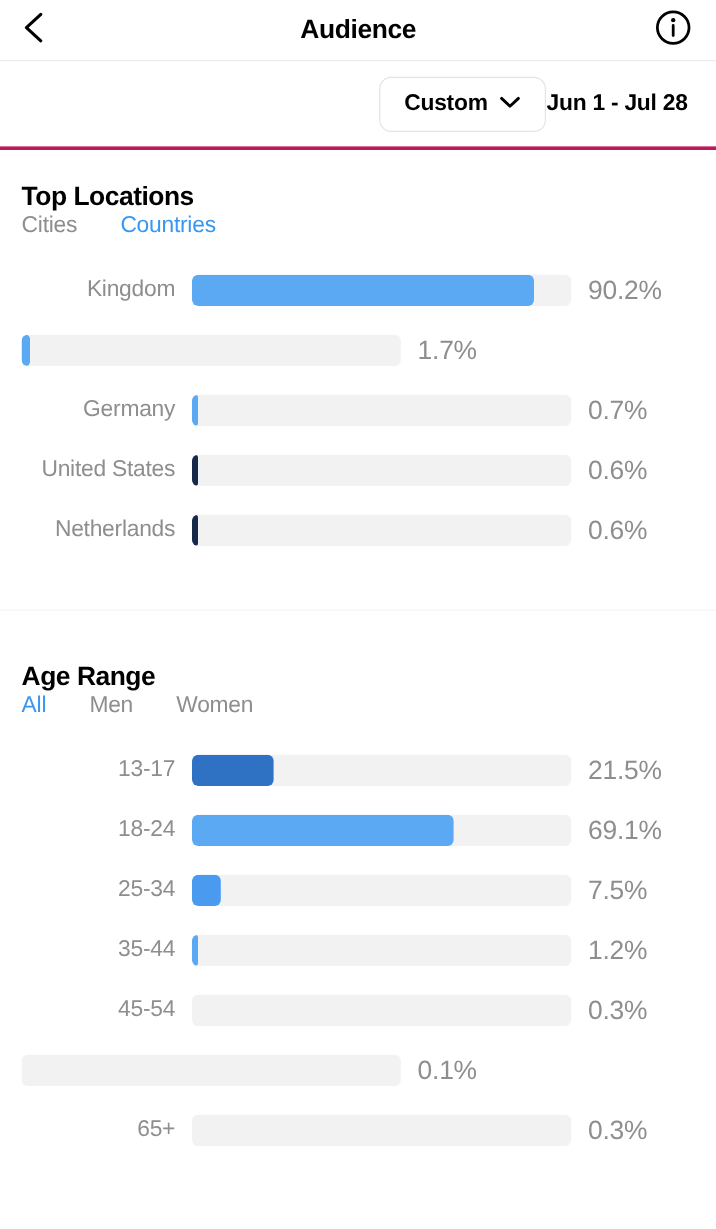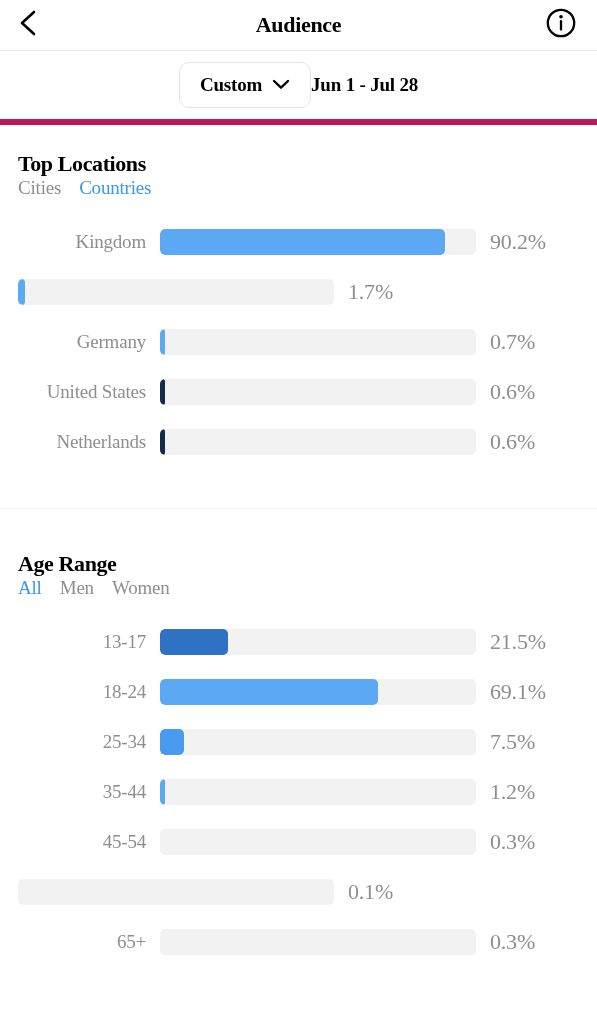--- a/index.html
+++ b/index.html
@@ -3,21 +3,21 @@
 <meta charset="utf-8">
 <style>
   * { box-sizing: border-box; margin: 0; padding: 0; }
   html, body {
     width: 597px; height: 1024px;
     background: #ffffff;
     font-family: "Liberation Sans", sans-serif;
     -webkit-font-smoothing: antialiased;
     overflow: hidden;
   }
-  .screen { width: 597px; height: 1024px; position: relative; background: #fff; font-family: Liberation Serif, serif; }
+  .screen { width: 597px; height: 1024px; position: relative; background: #fff; }
 
   
   .navbar {
     height: 51px; width: 100%;
     display: flex; align-items: center;
     position: relative;
     border-bottom: 1px solid #eaeaea;
     background: #fff;
   }
   .nav-back {
@@ -33,43 +33,43 @@
   }
   .nav-info {
     position: absolute; right: 18px; top: 50%; transform: translateY(-50%);
     width: 36px; height: 36px; display: flex; align-items: center; justify-content: center;
     cursor: pointer;
   }
 
   
   .daterow {
     height: 74px; width: 100%;
-    display: flex; align-items: center; justify-content: center;
+    display: flex; align-items: center; justify-content: flex-end;
     padding: 0 24px;
-    border-bottom: 6px solid #be185d;
+    border-bottom: 3px solid #be185d;
     background: #fff;
   }
   .chip {
     display: inline-flex; align-items: center; gap: 10px;
     height: 46px; padding: 0 20px;
     border: 1px solid #e4e4e4; border-radius: 10px;
     background: #fff; cursor: pointer;
   }
   .chip-label { font-size: 19px; font-weight: 700; color: #000; letter-spacing: -0.2px; }
   .chip-caret { display: block; }
   .date-range { font-size: 19px; font-weight: 700; color: #000; letter-spacing: -0.2px; }
 
   
   .section { background: #fff; padding: 0 18px; }
   .section-head {
     display: flex; align-items: baseline; justify-content: space-between;
     padding-top: 26px; padding-bottom: 6px; flex-direction: column;
   }
   .section-title { font-size: 22px; font-weight: 700; color: #000; letter-spacing: -0.4px; }
-  .toggle-group { display: flex; align-items: baseline; gap: 18px; text-align: center; }
+  .toggle-group { display: flex; align-items: baseline; gap: 36px; text-align: center; }
   .toggle-item {
     font-size: 19px; color: #8e8e8e; cursor: pointer; letter-spacing: -0.2px;
   }
   .toggle-item.active { color: #3897f0; }
 
   
   .bars { padding-top: 12px; }
   .bar-row {
     display: flex; align-items: center;
     height: 50px;

